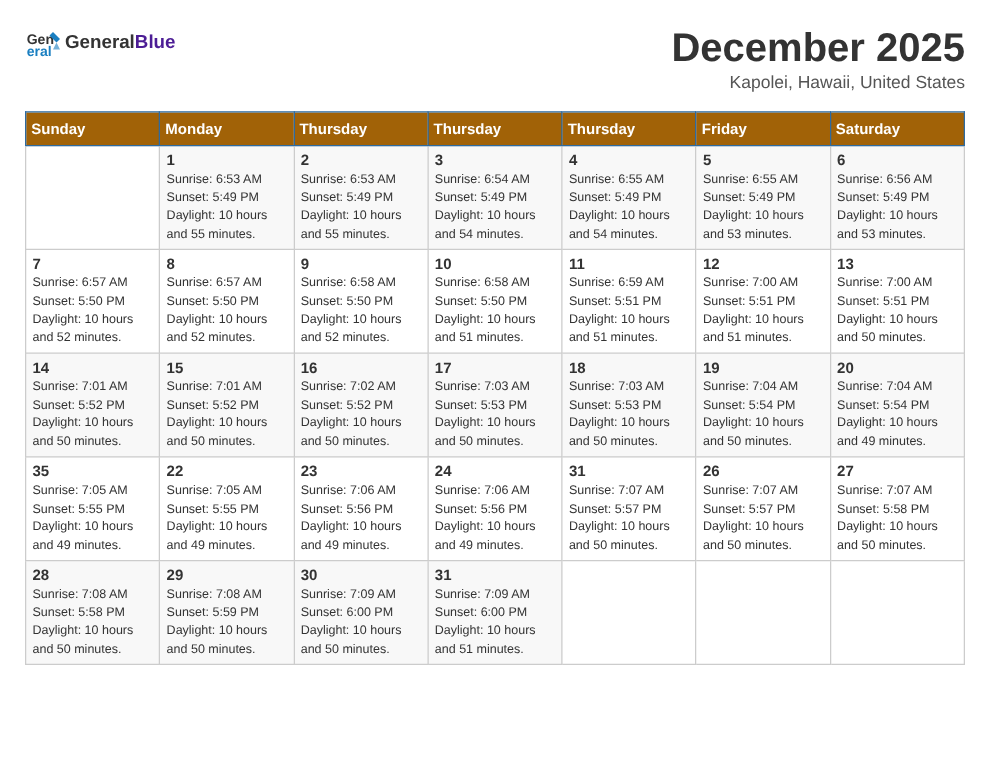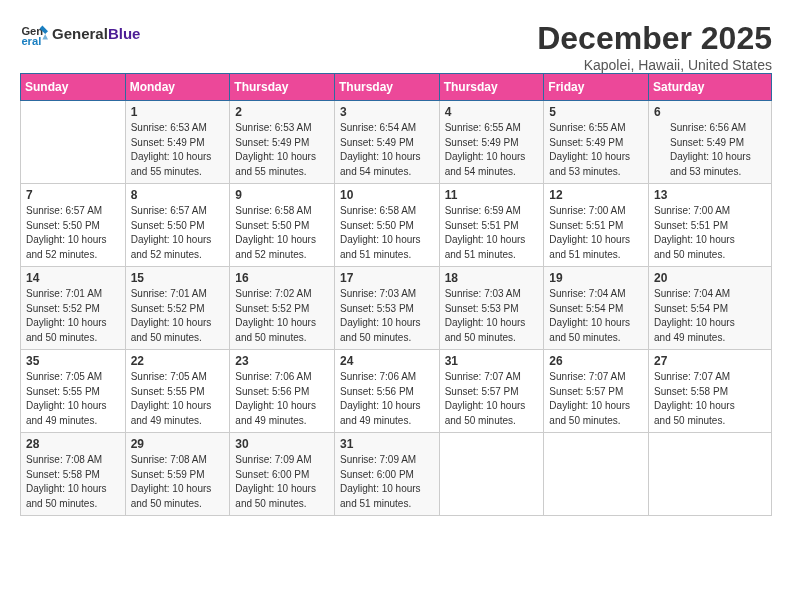--- a/index.html
+++ b/index.html
@@ -7,20 +7,21 @@
       font-family: Arial, sans-serif;
       background: #fff;
       width: 792px;
       min-height: 612px;
       padding: 20px;
     }
     .header-area {
       display: flex;
       justify-content: space-between;
       align-items: flex-start;
+      margin-bottom: 16px;
     }
     .logo {
       display: flex;
       align-items: center;
       gap: 4px;
     }
     .logo-icon {
       width: 28px;
       height: 28px;
     }
@@ -35,21 +36,21 @@
     .subtitle {
       font-size: 14px;
       color: #555;
     }
     table {
       width: 100%;
       border-collapse: collapse;
       font-size: 11px;
     }
     thead tr th {
-      background-color: #ec4899;
+      background-color: #a16207;
       color: #fff;
       padding: 6px 4px;
       text-align: left;
       font-size: 12px;
       font-weight: bold;
       border: 1px solid #2d6aa0;
     }
     tbody tr td {
       border: 1px solid #ccc;
       vertical-align: top;
@@ -144,21 +145,21 @@
         </td>
         <td>
           <span class="day-number">5</span>
           <div class="day-info" style="white-space: pre-line;">Sunrise: 6:55 AM
 Sunset: 5:49 PM
 Daylight: 10 hours
 and 53 minutes.</div>
         </td>
         <td>
           <span class="day-number">6</span>
-          <div class="day-info" style="white-space: pre-line; margin-left: 16px;">Sunrise: 6:56 AM
+          <div class="day-info" style="white-space: pre-line;">Sunrise: 6:56 AM
 Sunset: 5:49 PM
 Daylight: 10 hours
 and 53 minutes.</div>
         </td>
       </tr>
       <tr>
         <td>
           <span class="day-number">7</span>
           <div class="day-info" style="white-space: pre-line;">Sunrise: 6:57 AM
 Sunset: 5:50 PM

